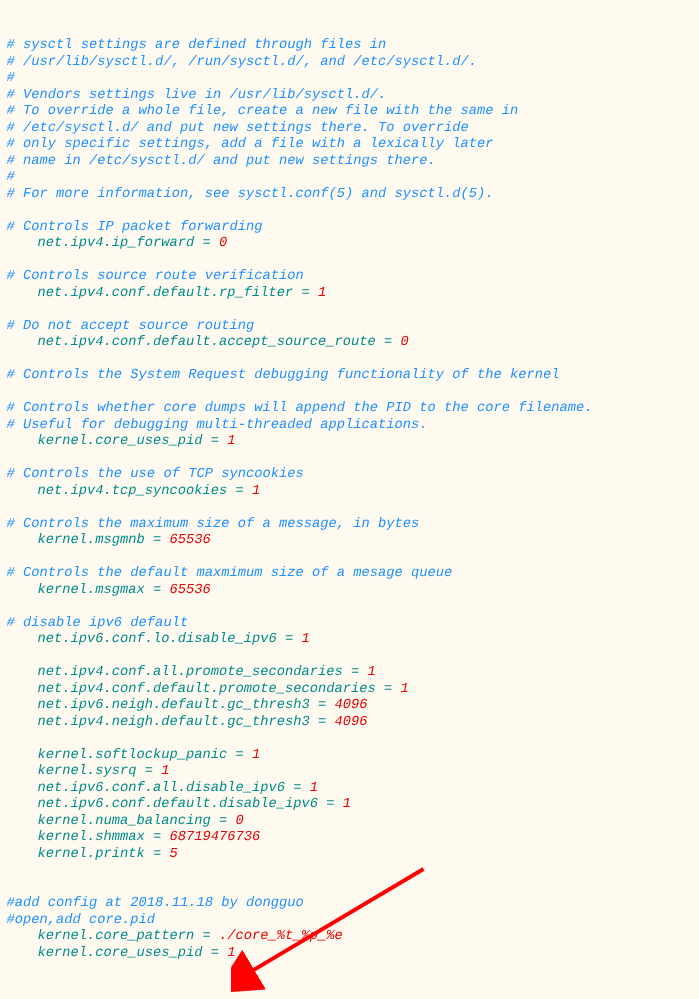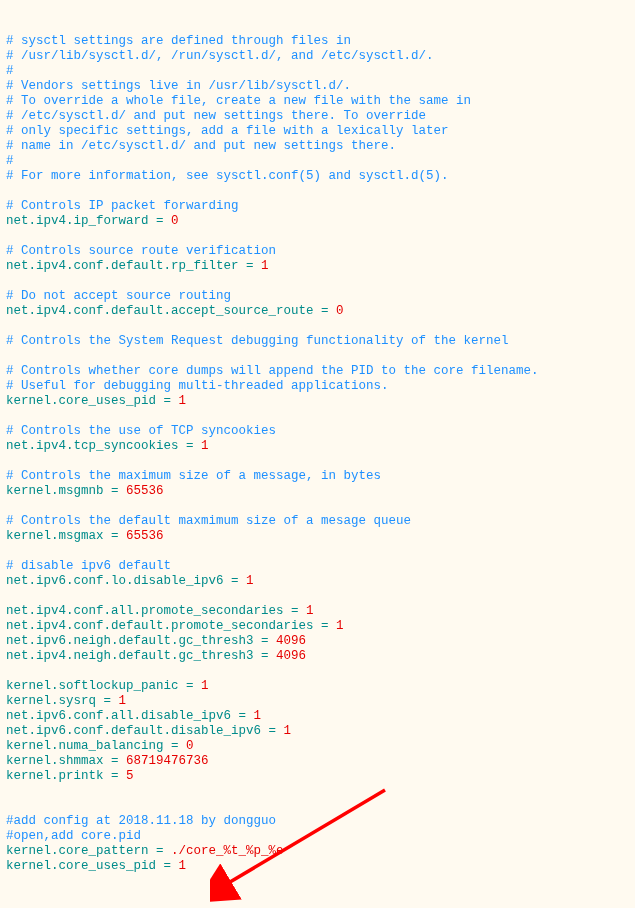--- a/index.html
+++ b/index.html
@@ -12,23 +12,23 @@
     font-size: 12.5px;
     line-height: 1.2;
     overflow: hidden;
     position: relative;
   }
   .editor {
     padding: 4px 6px;
     white-space: pre;
     color: #333;
   }
-  .line { display: block; }
+  .line { display: block; font-style: italic; }
   .cm  { color: #1e90ff; }  
-  .kw  { color: #008b8b; }  
+  .kw  { color: #008b8b; margin-left: 28px; }  
   .num { color: #e60000; }  
   .str { color: #e60000; }  
   .tilde { color: #1e90ff; }
   .arrow {
     position: absolute;
     pointer-events: none;
   }
 </style>
 </head>
 <body>

